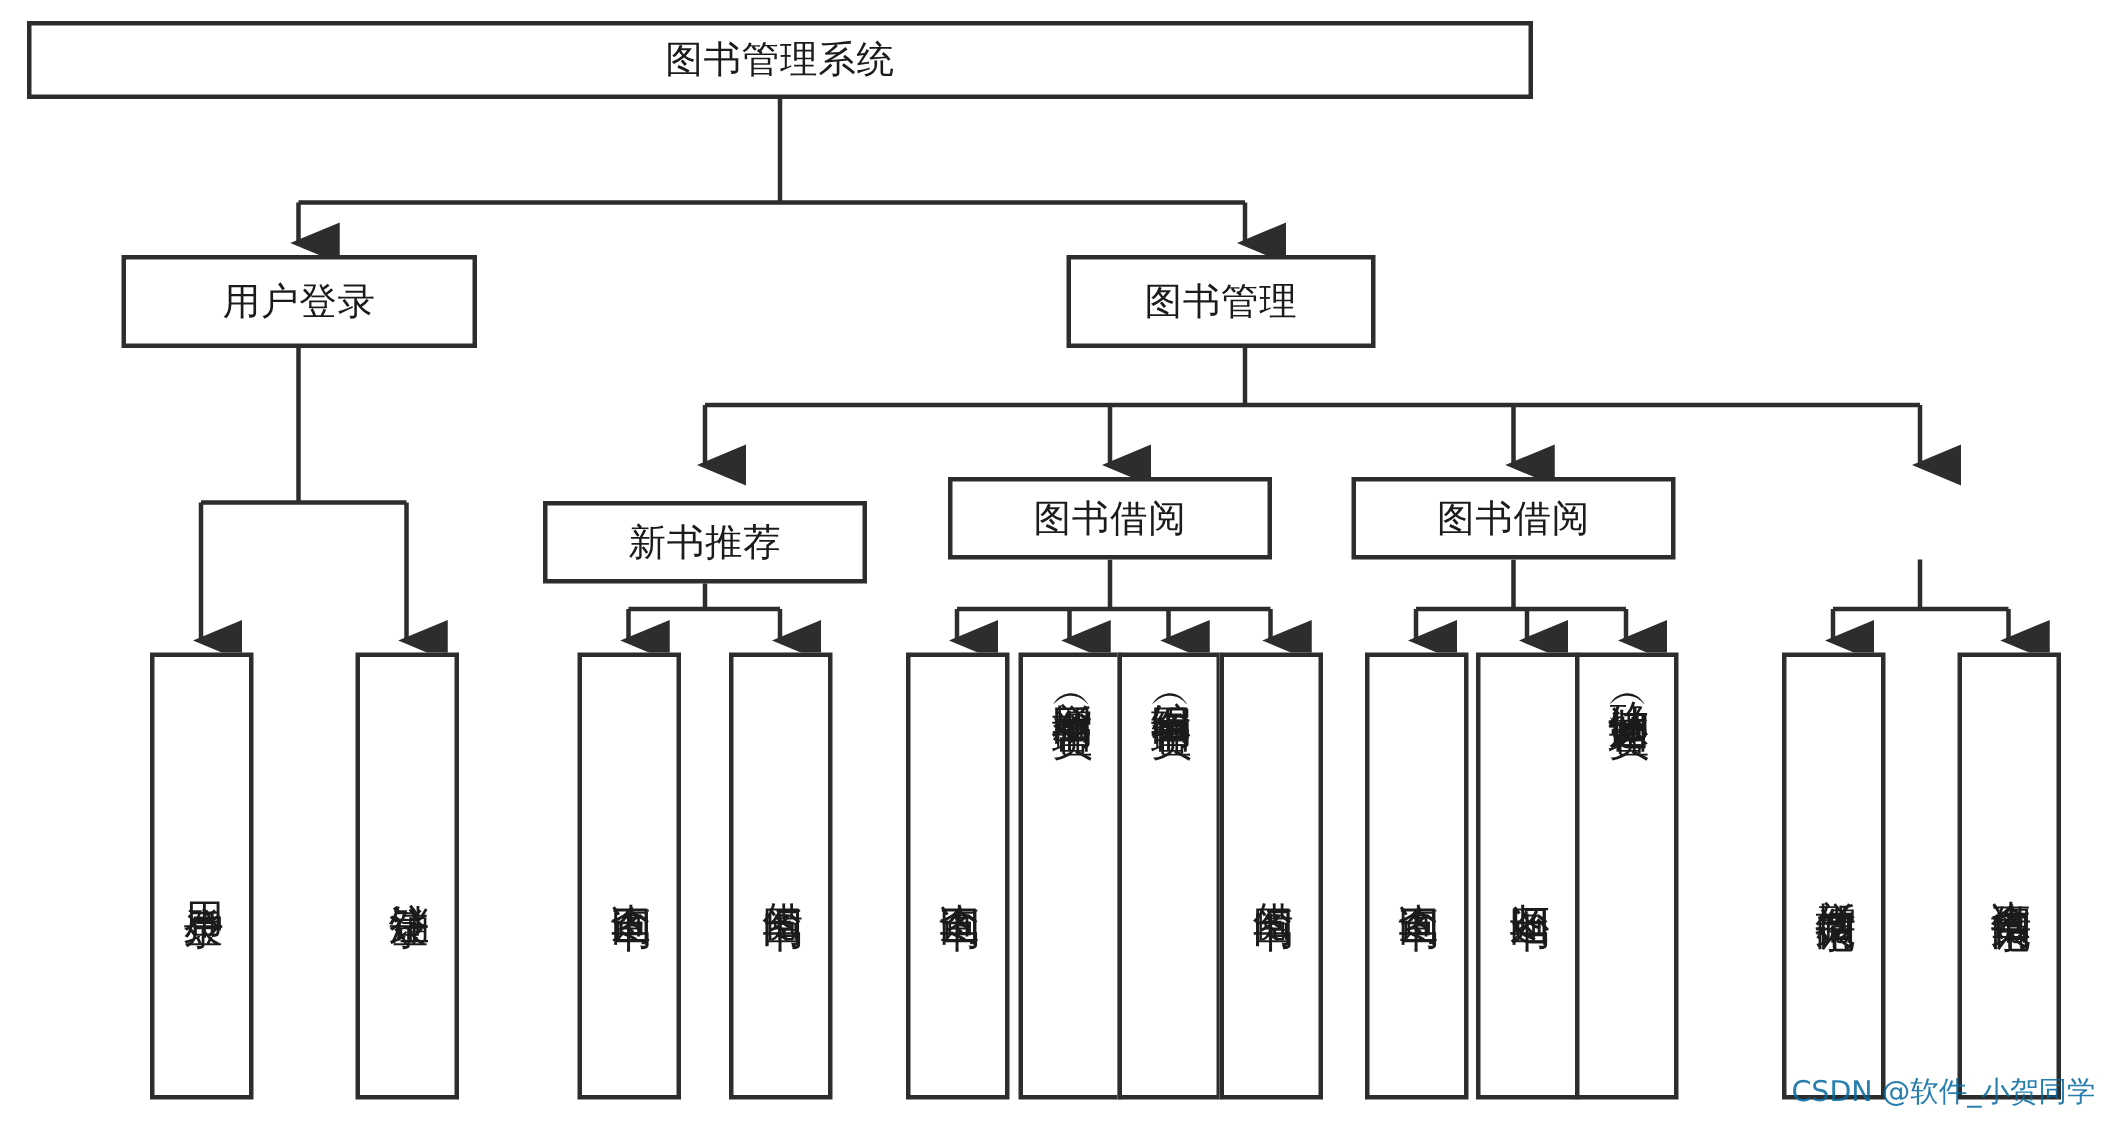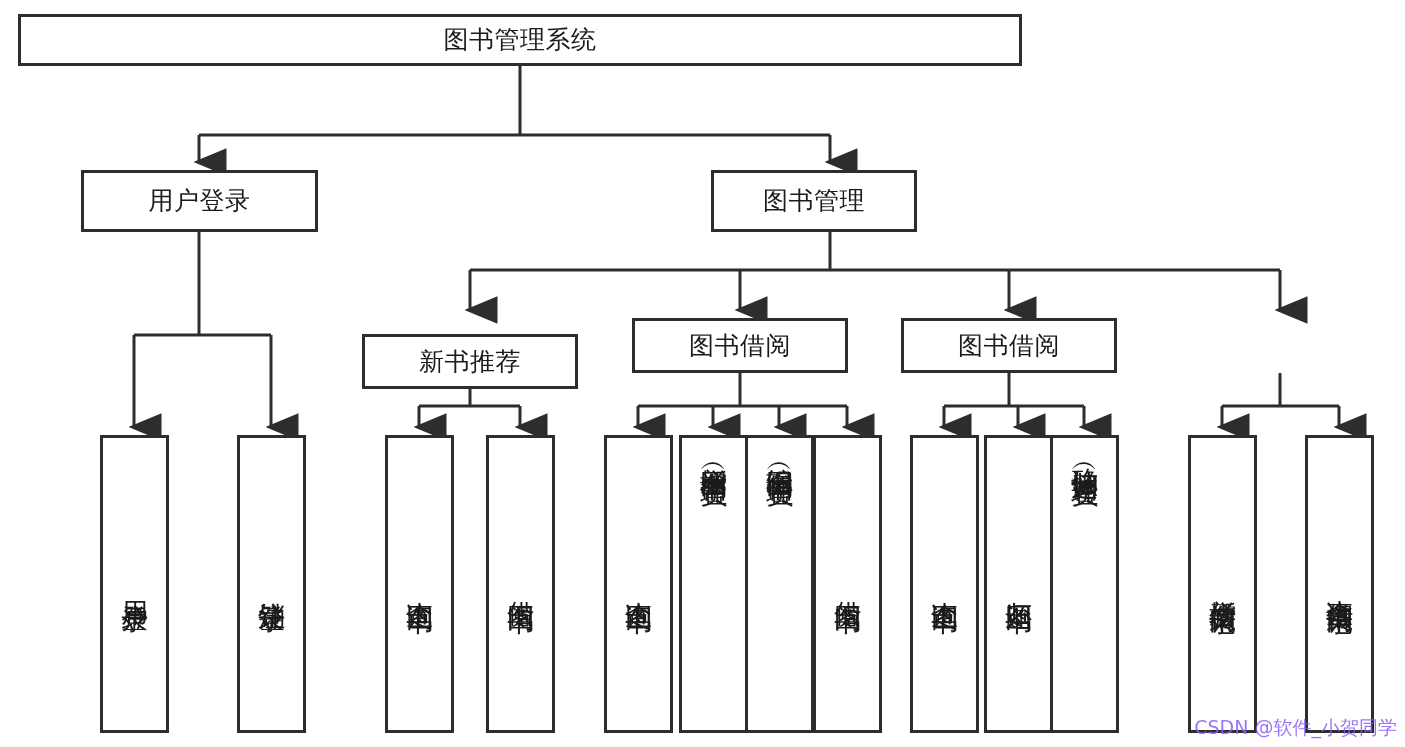--- a/index.html
+++ b/index.html
@@ -62,21 +62,21 @@
     width: 1405px;
     height: 747px;
     z-index: 1;
     pointer-events: none;
   }
   .watermark {
     position: absolute;
     right: 8px;
     bottom: 6px;
     font-size: 19px;
-    color: #8b5cf6;
+    color: #0369a1;
     opacity: 0.85;
     z-index: 5;
     white-space: nowrap;
     font-family: "DejaVu Sans", "Liberation Sans", sans-serif;
   }
 </style>
 </head>
 <body>
 
 <div id="diagram-root">

